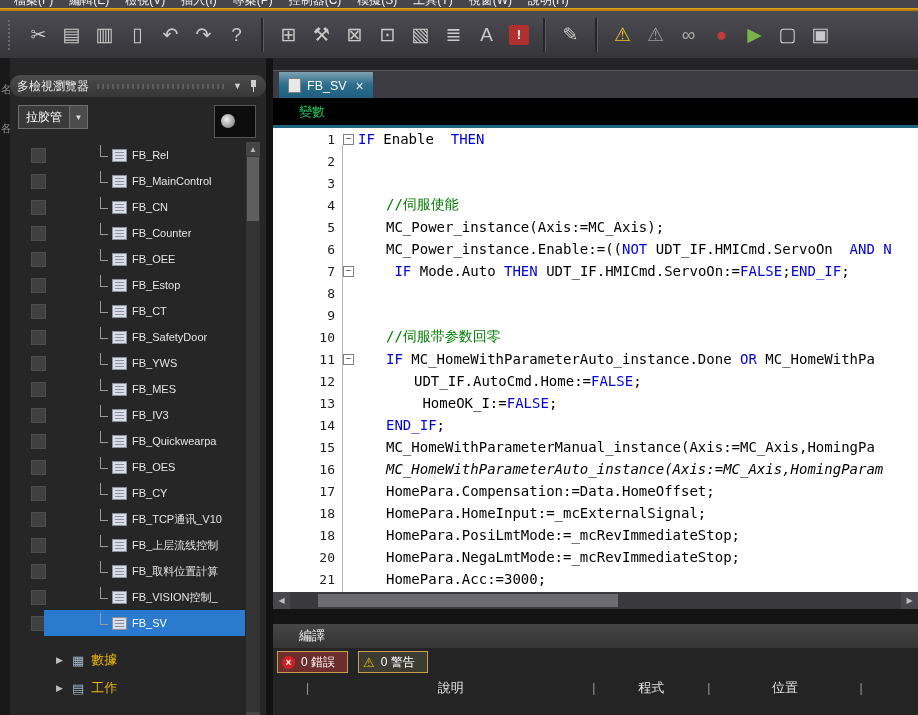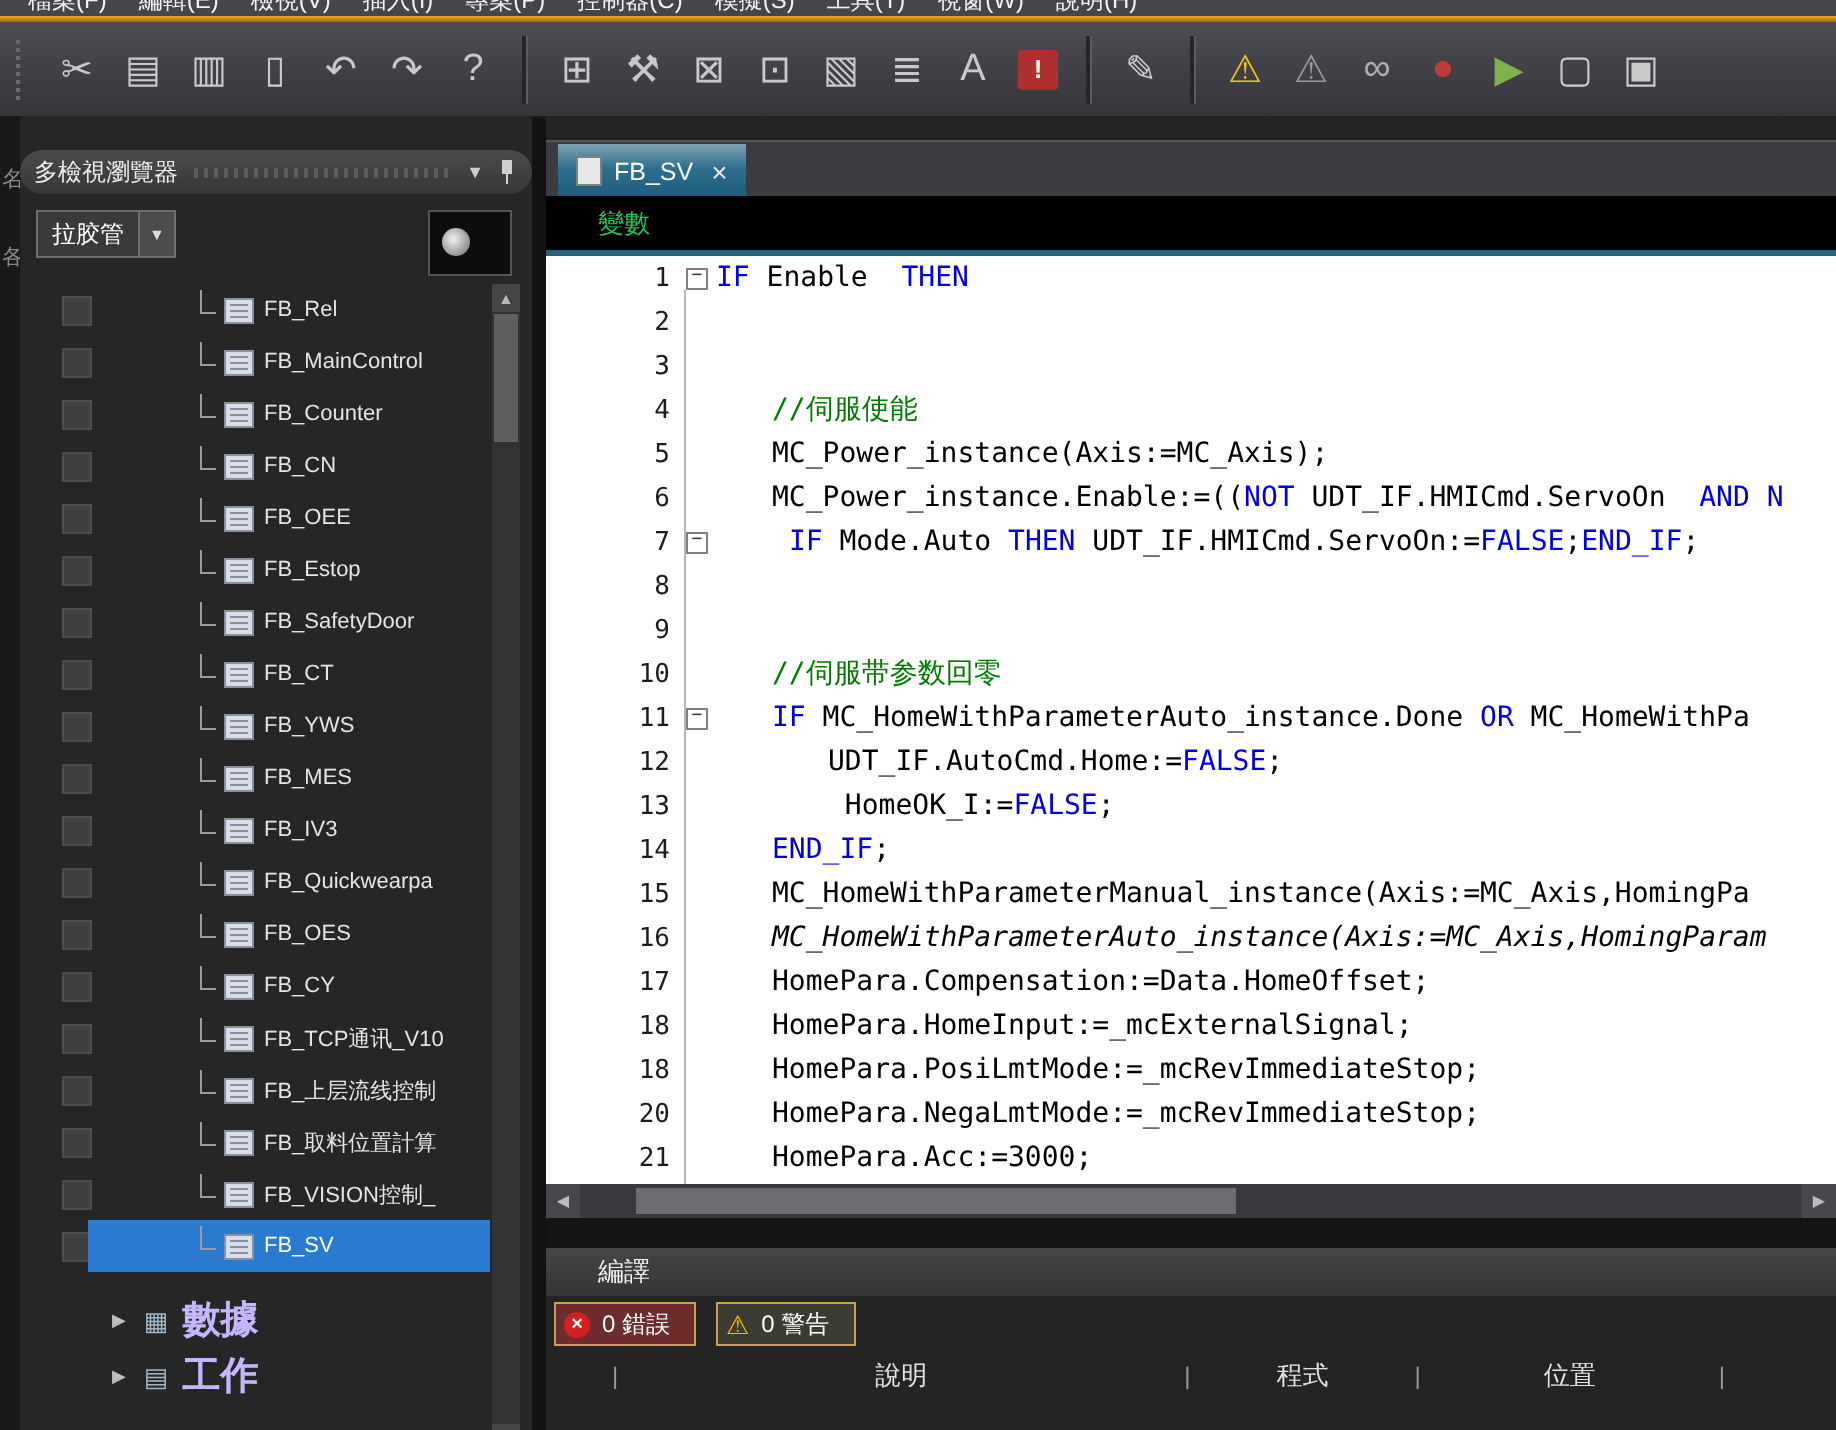--- a/index.html
+++ b/index.html
@@ -64,21 +64,21 @@
 
   .tree-scrollbar{position:absolute;top:84px;right:6px;width:14px;height:584px;background:#333;}
   .ts-btn{height:14px;background:#454545;color:#b8b8b8;font-size:8px;display:flex;align-items:center;justify-content:center;}
   .ts-thumb{position:absolute;top:15px;left:1px;right:1px;height:64px;background:#5e5e5e;}
   .ts-bottom{position:absolute;bottom:0;left:0;right:0;}
 
   .sb-bottom{position:absolute;top:588px;left:0;right:21px;}
   .sb-bottom-row{height:28px;display:flex;align-items:center;padding-left:46px;}
   .bi-arrow{color:#bdbdbd;font-size:9px;margin-right:9px;}
   .bi-icon{font-size:13px;color:#9fb6c8;margin-right:7px;}
-  .bi-label{font-size:19px;color:#c4b5fd;font-weight:bold;}
+  .bi-label{font-size:13px;color:#eab308;}
 
   
   .editor{position:absolute;left:273px;top:58px;right:0;bottom:0;background:#242424;}
   .tab-bar{position:absolute;top:12px;left:0;right:0;height:28px;background:#3b3b41;border-top:1px solid #56565c;}
   .tab{position:absolute;left:6px;top:1px;height:27px;display:flex;align-items:center;padding:0 9px;gap:6px;
        background:linear-gradient(#7fa3b2,#2e6e8e 45%,#1d5d7d);}
   .tab-icon{width:11px;height:13px;background:#e8e8e8;border:1px solid #808080;flex:none;}
   .tab-label{color:#fff;font-size:12.5px;}
   .tab-close{color:#eaeaea;font-size:14px;margin-left:3px;}
 
@@ -206,61 +206,61 @@
           <span class="tree-connector"></span>
           <span class="tree-icon"></span>
           <span class="tree-label">FB_MainControl</span>
         </div>
       </div>
       <div class="tree-row">
         <span class="row-marker"></span>
         <div class="row-main">
           <span class="tree-connector"></span>
           <span class="tree-icon"></span>
+          <span class="tree-label">FB_CN</span>
+        </div>
+      </div>
+      <div class="tree-row">
+        <span class="row-marker"></span>
+        <div class="row-main">
+          <span class="tree-connector"></span>
+          <span class="tree-icon"></span>
           <span class="tree-label">FB_Counter</span>
         </div>
       </div>
       <div class="tree-row">
         <span class="row-marker"></span>
         <div class="row-main">
           <span class="tree-connector"></span>
           <span class="tree-icon"></span>
-          <span class="tree-label">FB_CN</span>
-        </div>
-      </div>
-      <div class="tree-row">
-        <span class="row-marker"></span>
-        <div class="row-main">
-          <span class="tree-connector"></span>
-          <span class="tree-icon"></span>
           <span class="tree-label">FB_OEE</span>
         </div>
       </div>
       <div class="tree-row">
         <span class="row-marker"></span>
         <div class="row-main">
           <span class="tree-connector"></span>
           <span class="tree-icon"></span>
           <span class="tree-label">FB_Estop</span>
         </div>
       </div>
       <div class="tree-row">
         <span class="row-marker"></span>
         <div class="row-main">
           <span class="tree-connector"></span>
           <span class="tree-icon"></span>
+          <span class="tree-label">FB_CT</span>
+        </div>
+      </div>
+      <div class="tree-row">
+        <span class="row-marker"></span>
+        <div class="row-main">
+          <span class="tree-connector"></span>
+          <span class="tree-icon"></span>
           <span class="tree-label">FB_SafetyDoor</span>
-        </div>
-      </div>
-      <div class="tree-row">
-        <span class="row-marker"></span>
-        <div class="row-main">
-          <span class="tree-connector"></span>
-          <span class="tree-icon"></span>
-          <span class="tree-label">FB_CT</span>
         </div>
       </div>
       <div class="tree-row">
         <span class="row-marker"></span>
         <div class="row-main">
           <span class="tree-connector"></span>
           <span class="tree-icon"></span>
           <span class="tree-label">FB_YWS</span>
         </div>
       </div>

